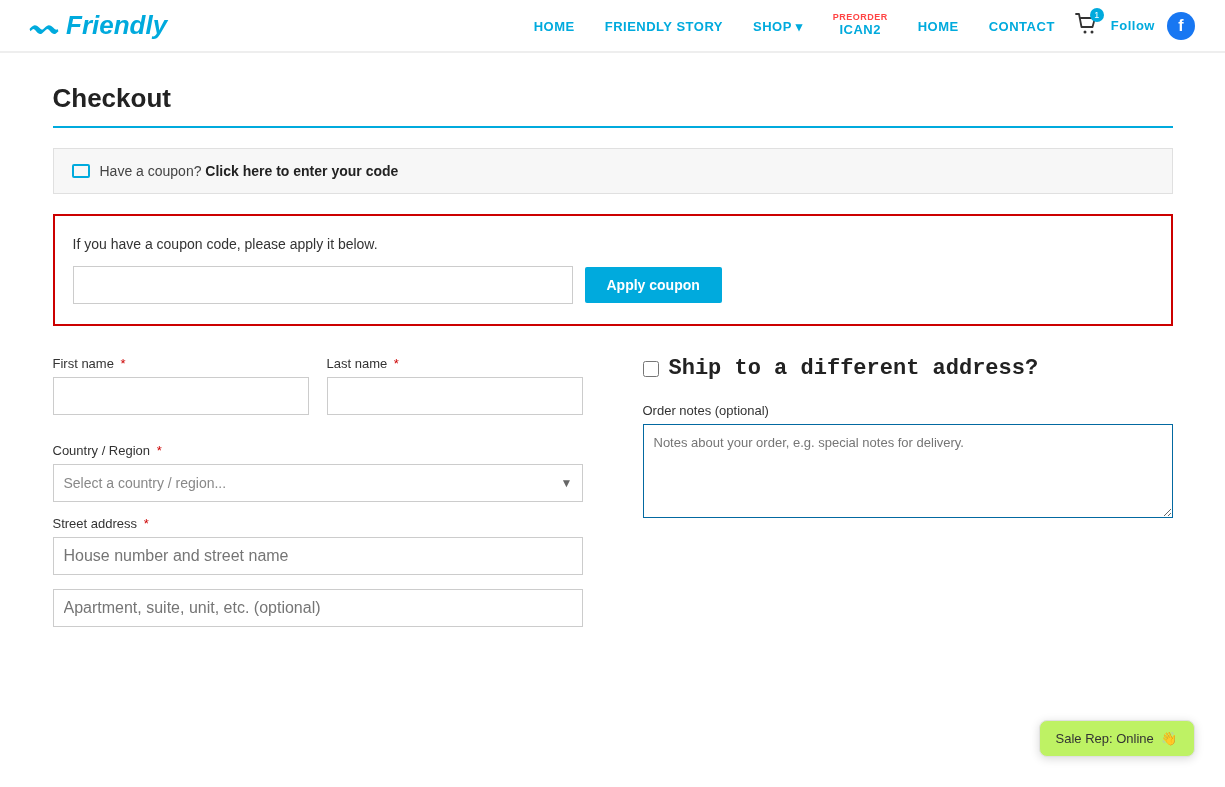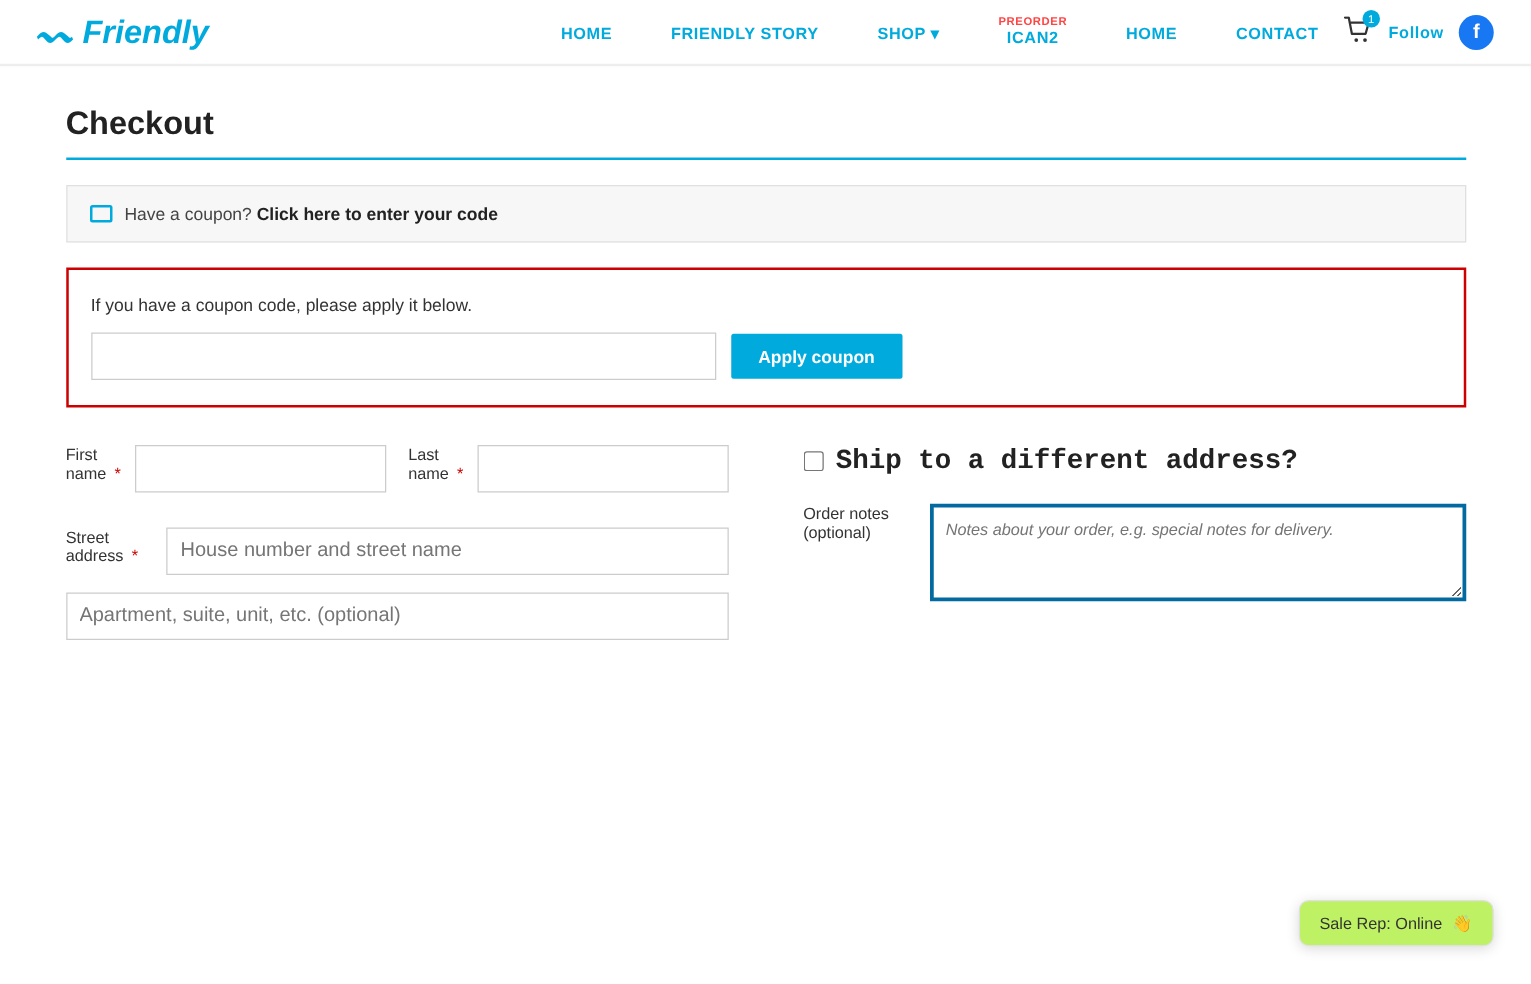--- a/index.html
+++ b/index.html
@@ -26,21 +26,21 @@
     }
     .logo-text {
       font-size: 26px;
       font-weight: bold;
       color: #00aadd;
       font-style: italic;
     }
     .navbar-links {
       display: flex;
       align-items: center;
-      gap: 47px;
+      gap: 30px;
       list-style: none;
     }
     .navbar-links li a {
       text-decoration: none;
       font-size: 13px;
       font-weight: bold;
       color: #00aadd;
       letter-spacing: 0.5px;
     }
     .navbar-links li a.preorder-label {
@@ -205,21 +205,21 @@
       margin-bottom: 18px;
     }
 
     .form-row {
       display: flex;
       gap: 18px;
       margin-bottom: 14px;
     }
     .form-group {
       display: flex;
-      flex-direction: row;
+      flex-direction: column;
       flex: 1;
       margin-bottom: 14px;
     }
     .form-label {
       font-size: 13px;
       color: #333;
       margin-bottom: 6px;
     }
     .form-label .required {
       color: #cc0000;
@@ -284,29 +284,28 @@
     }
 
     .order-notes-label {
       font-size: 13px;
       color: #333;
       margin-bottom: 6px;
       display: block;
     }
     .order-notes-textarea {
       width: 100%;
-      height: 78px;
-      border: 3px solid #0369a1;
+      height: 94px;
+      border: 1px solid #0369a1;
       padding: 10px;
       font-size: 13px;
       color: #999;
       resize: vertical;
       outline: none;
       font-family: Arial, sans-serif;
-      font-style: italic;
     }
 
     
     .chat-widget {
       position: fixed;
       bottom: 30px;
       right: 30px;
       background: #bef264;
       border: 1px solid #e0e0e0;
       border-radius: 8px;
@@ -403,20 +402,32 @@
         </div>
         <div class="form-group">
           <label class="form-label">
             <span>Last name</span>
             <span class="required">*</span>
           </label>
           <input type="text" class="form-input" style="">
         </div>
       </div>
 
+      <div class="form-group">
+        <label class="form-label">
+          <span>Country / Region</span>
+          <span class="required">*</span>
+        </label>
+        <div class="form-select-wrap">
+          <select class="form-select">
+            <option value="Select a country / region...">Select a country / region...</option>
+          </select>
+          <span class="select-arrow">▼</span>
+        </div>
+      </div>
 
       <div class="form-group">
         <label class="form-label">
           <span>Street address</span>
           <span class="required">*</span>
         </label>
         <input type="text" class="form-input" placeholder="House number and street name" style="">
       </div>
 
       <div class="form-group">

